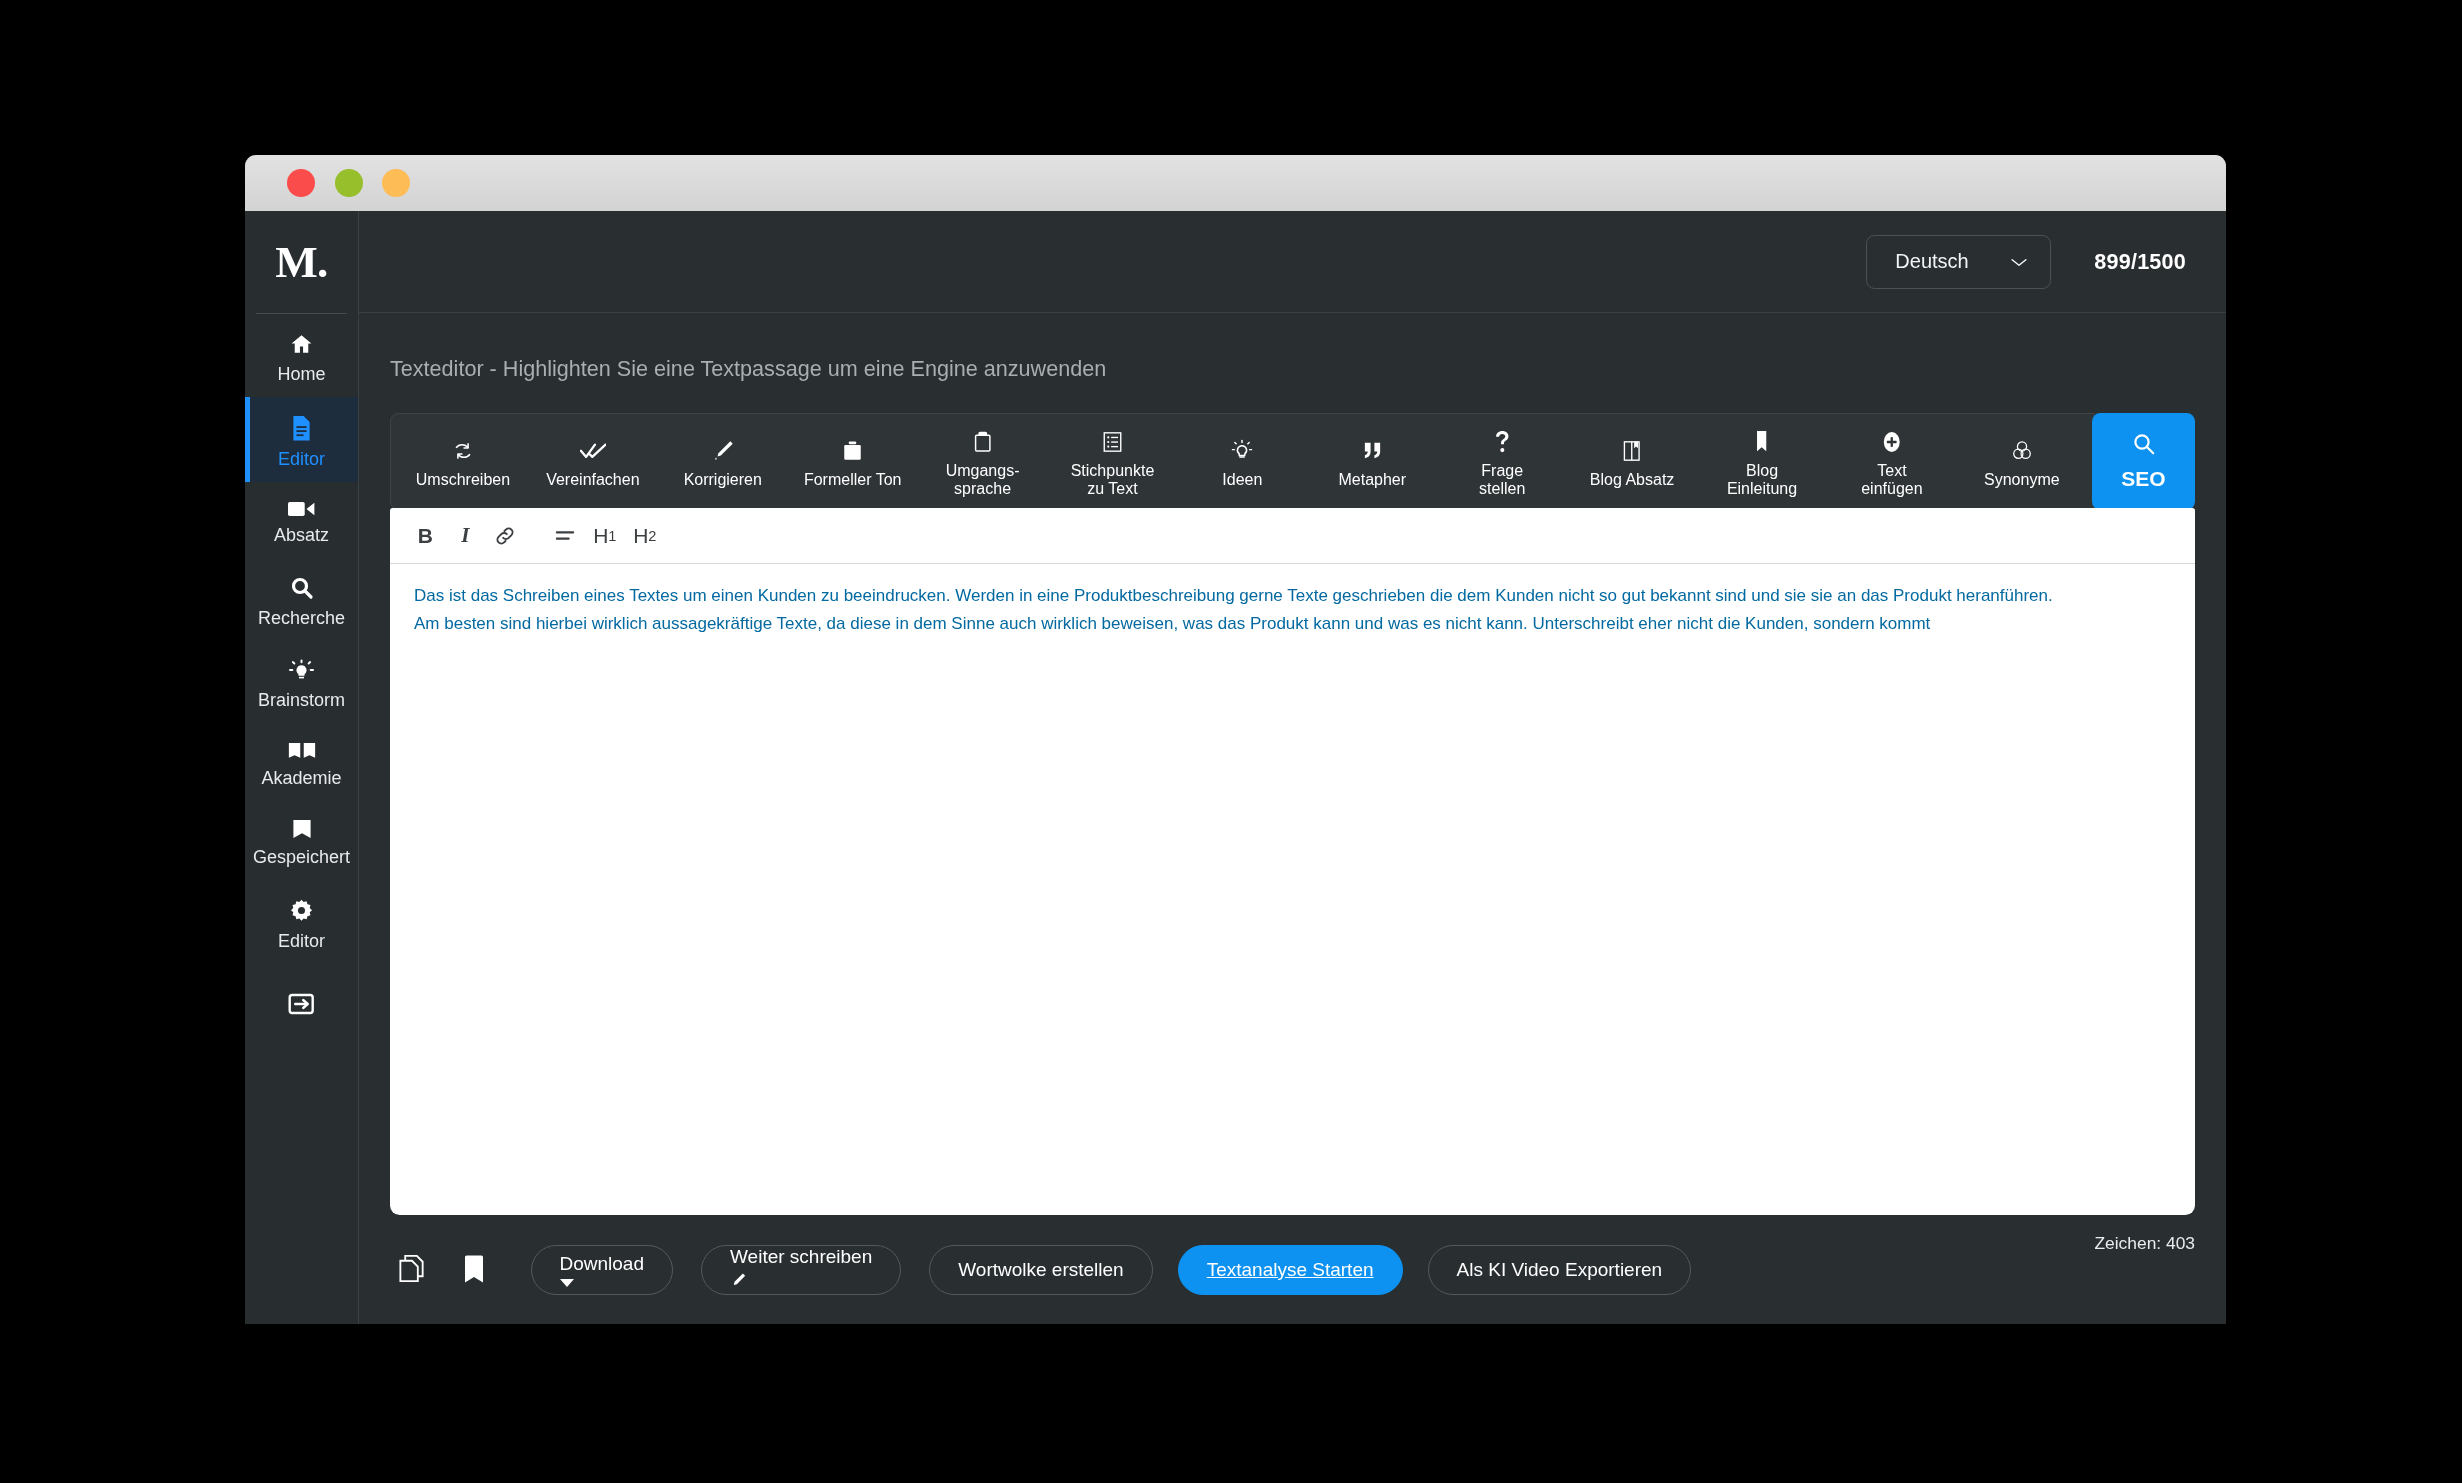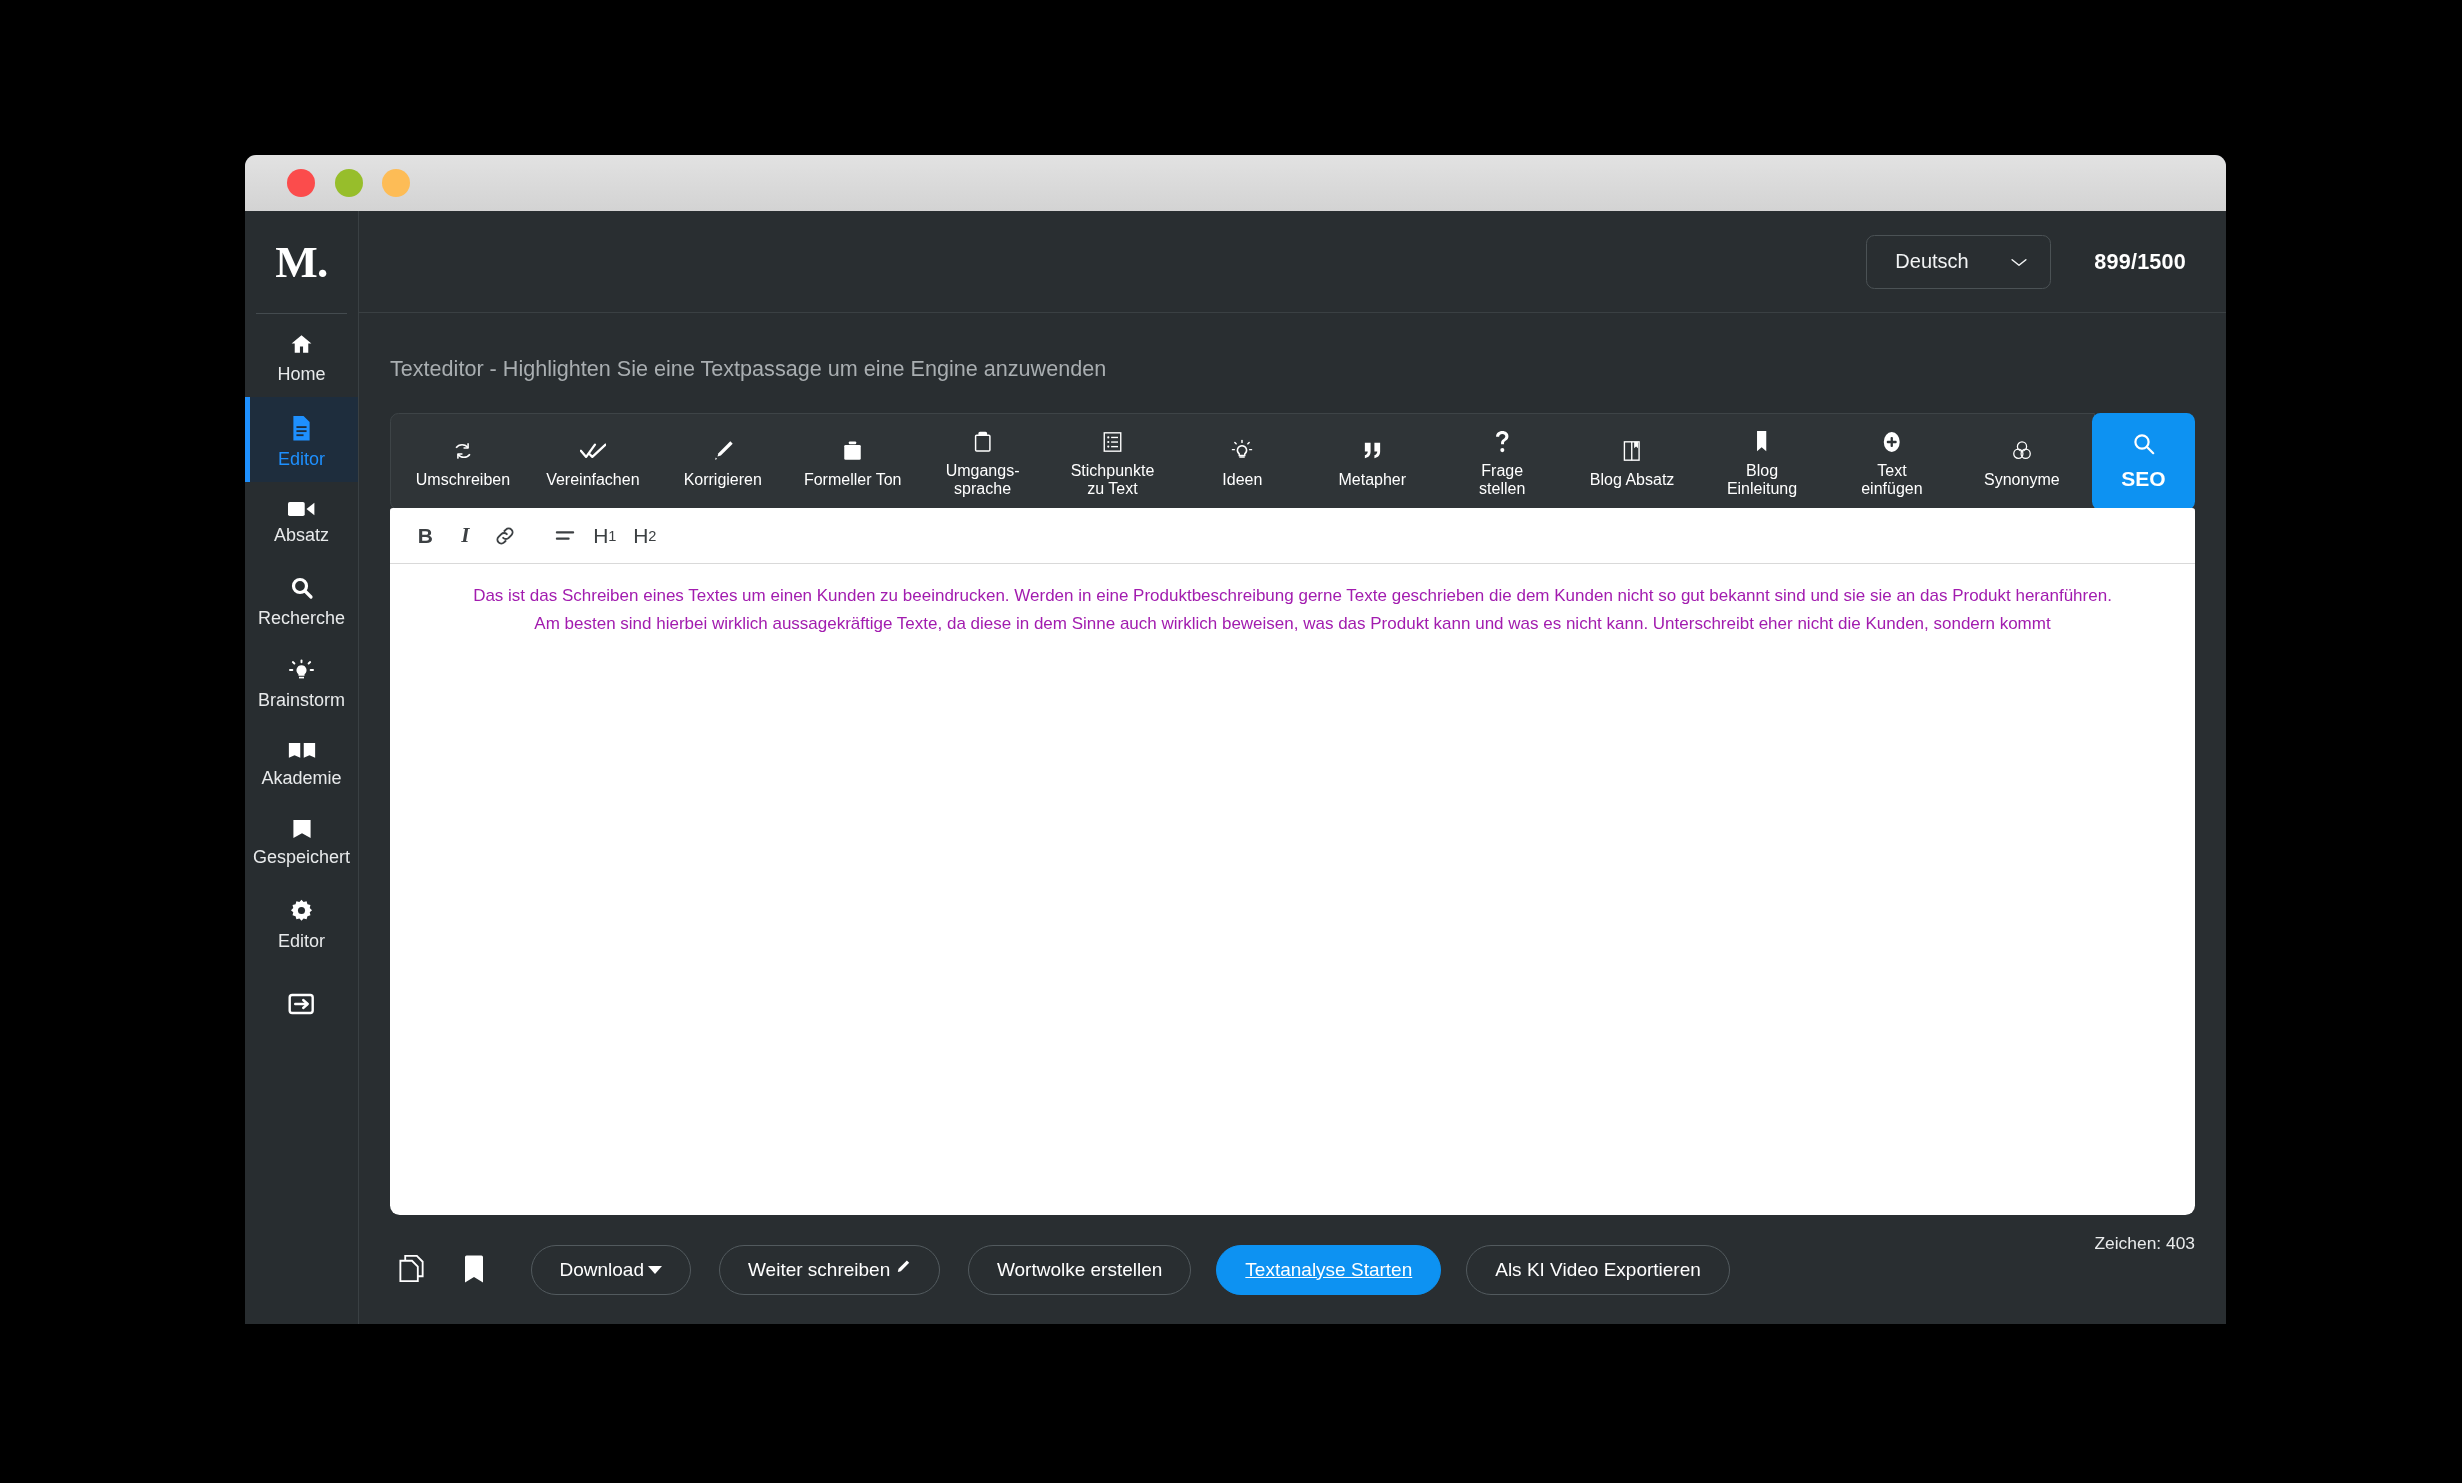--- a/index.html
+++ b/index.html
@@ -139,36 +139,36 @@
     border-bottom:0.7px solid #d9d9d9; padding-left: 15.3px;
   }
   .fmt {
     width: 40px; height: 40px;
     display:flex; align-items:center; justify-content:center;
     cursor:pointer; color:#3c4043;
     font-size: 24px; font-family:"Liberation Serif", serif;
   }
   .fmt.sep-left { margin-left: 19.5px; }
   .fmt .hsub { font-size: 14.6px; vertical-align: sub; }
-  #doc-body { padding: 18px 16px; font-size: 17px; color:#a21caf; line-height: 1.62; text-align: center; }
+  #doc-body { padding: 18px 24px; font-size: 17px; color:#0369a1; line-height: 1.62; }
   #doc-body p { margin:0; }
 
   
   #actionbar {
     height: 109px;
     display:flex; align-items:center;
     padding: 0 31px;
     gap: 0;
   }
   .act-icon { width: 43px; height:43px; display:flex; align-items:center; justify-content:center; cursor:pointer; }
   .pill {
     height: 50px; border:0.7px solid #525a5e; border-radius: 25px;
     background: transparent; color:#ffffff; font-size: 19px;
-    display:flex; align-items:center; justify-content:center; gap:4px;
-    padding: 0 28px; cursor:pointer; white-space:nowrap;
+    display:flex; justify-content:center; gap:4px;
+    padding: 0 28px; cursor:pointer; white-space:nowrap;flex-direction:column;
   }
   .pill.primary { background:#0d92f2; border-color:#0d92f2; }
   #charcount { margin-left:auto; font-size:17.4px; color:#e9ebec; align-self:flex-start; padding-top: 18px;}
   .caret { width:0;height:0;border-left:7.7px solid transparent;border-right:7.7px solid transparent;border-top:8.4px solid #fff; }
 </style>
 </head>
 <body>
 
 <div id="app-window">
 

